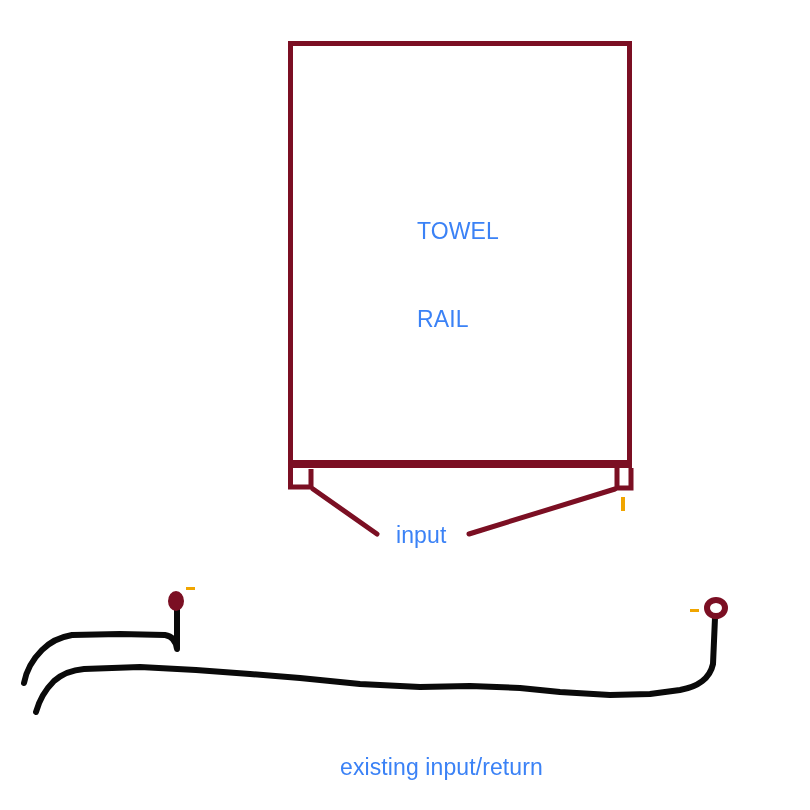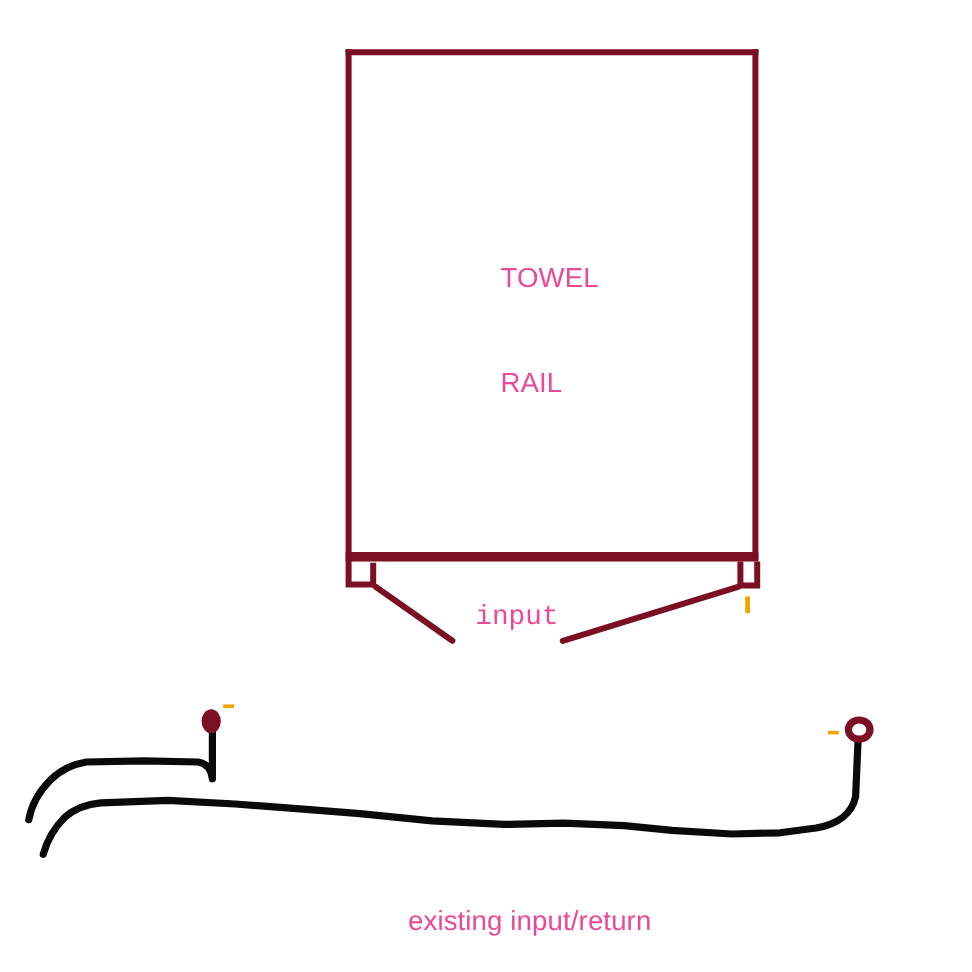--- a/index.html
+++ b/index.html
@@ -25,38 +25,37 @@
     position: absolute;
     top: 0;
     left: 0;
     width: 810px;
     height: 810px;
     display: block;
   }
   .label-text {
     position: absolute;
     font-family: "Liberation Sans", sans-serif;
-    color: #ec4899;
+    color: #3b82f6;
     white-space: pre;
     line-height: 1.28;
     letter-spacing: 0.1px;
   }
   #towel-rail-label {
     left: 417px;
     top: 158px;
     font-size: 23px;
   }
   #towel-rail-label .rail-line {
     display: block;
   }
   #input-label {
     left: 396px;
-    top: 500px;
+    top: 521px;
     font-size: 23px;
-    font-family: Liberation Mono, monospace;
   }
   #pipes-label {
     left: 340px;
     top: 694px;
     font-size: 23px;
   }
   #pipes-label .pipes-line {
     display: block;
   }
 </style>

